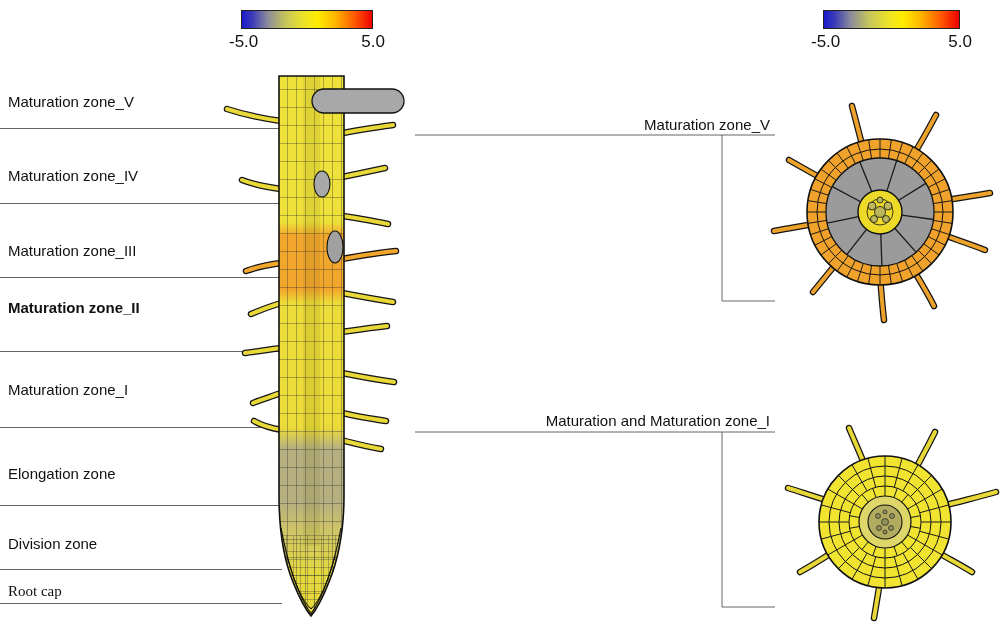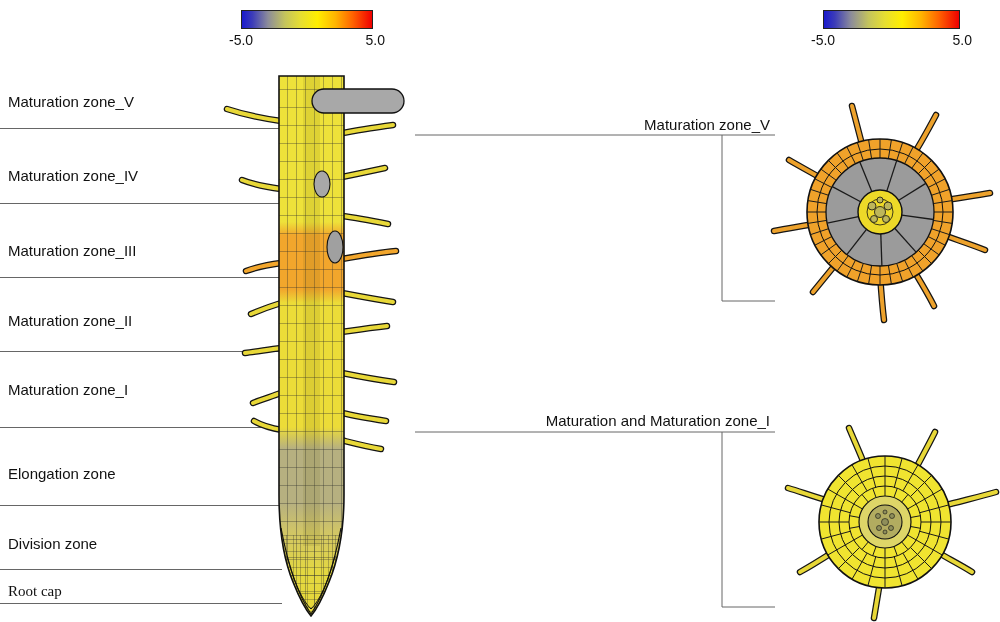--- a/index.html
+++ b/index.html
@@ -8,21 +8,21 @@
     font-family:"Liberation Sans", sans-serif; overflow:hidden; color:#111;
   }
   
   .colorbar { position:absolute; }
   .cb-bar {
     height:19px; border:1px solid #222; box-sizing:border-box;
     background:linear-gradient(to right,
       #1a1acd 0%, #3c3cb8 8%, #8c8c9a 20%, #c4c45c 33%,
       #e6de32 45%, #ffee00 58%, #ffb400 72%, #ff6400 85%, #f00000 100%);
   }
-  .cb-labels { display:flex; justify-content:space-between; font-size:14px; margin:3px -12px 0 -12px;gap:12px; }
+  .cb-labels { display:flex; justify-content:space-between; font-size:17px; margin:3px -12px 0 -12px;gap:12px; }
   
   .zone-label { position:absolute; left:8px; font-size:15px; white-space:nowrap; }
   .zone-line { position:absolute; left:0; height:1px; background:#666; }
   
   .right-label { position:absolute; font-size:15px; text-align:right; white-space:nowrap; }
   svg.fig { position:absolute; left:0; top:0; }
   .tube-outline { stroke:#151515; stroke-width:6.5; fill:none; stroke-linecap:round; }
   .tube-fill { stroke-width:4; fill:none; stroke-linecap:round; }
   .spokes line { stroke:#1a1a1a; stroke-width:1; }
   .spokes-big line { stroke:#1a1a1a; stroke-width:1.3; }
@@ -51,21 +51,21 @@
 
   <div class="zone-label" style="top:93px;">Maturation zone_V</div>
   <div class="zone-line" style="top:128px; width:282px;"></div>
 
   <div class="zone-label" style="top:167px;">Maturation zone_IV</div>
   <div class="zone-line" style="top:203px; width:282px;"></div>
 
   <div class="zone-label" style="top:242px;text-align:center;">Maturation zone_III</div>
   <div class="zone-line" style="top:277px; width:282px;"></div>
 
-  <div class="zone-label" style="top:312px;">Maturation zone_II</div>
+  <div class="zone-label" style="top:299px;font-weight:bold;">Maturation zone_II</div>
   <div class="zone-line" style="top:351px; width:282px;"></div>
 
   <div class="zone-label" style="top:381px;">Maturation zone_I</div>
   <div class="zone-line" style="top:427px; width:282px;"></div>
 
   <div class="zone-label" style="top:465px;">Elongation zone</div>
   <div class="zone-line" style="top:505px; width:282px;"></div>
 
   <div class="zone-label" style="top:535px;">Division zone</div>
   <div class="zone-line" style="top:569px; width:282px;"></div>

